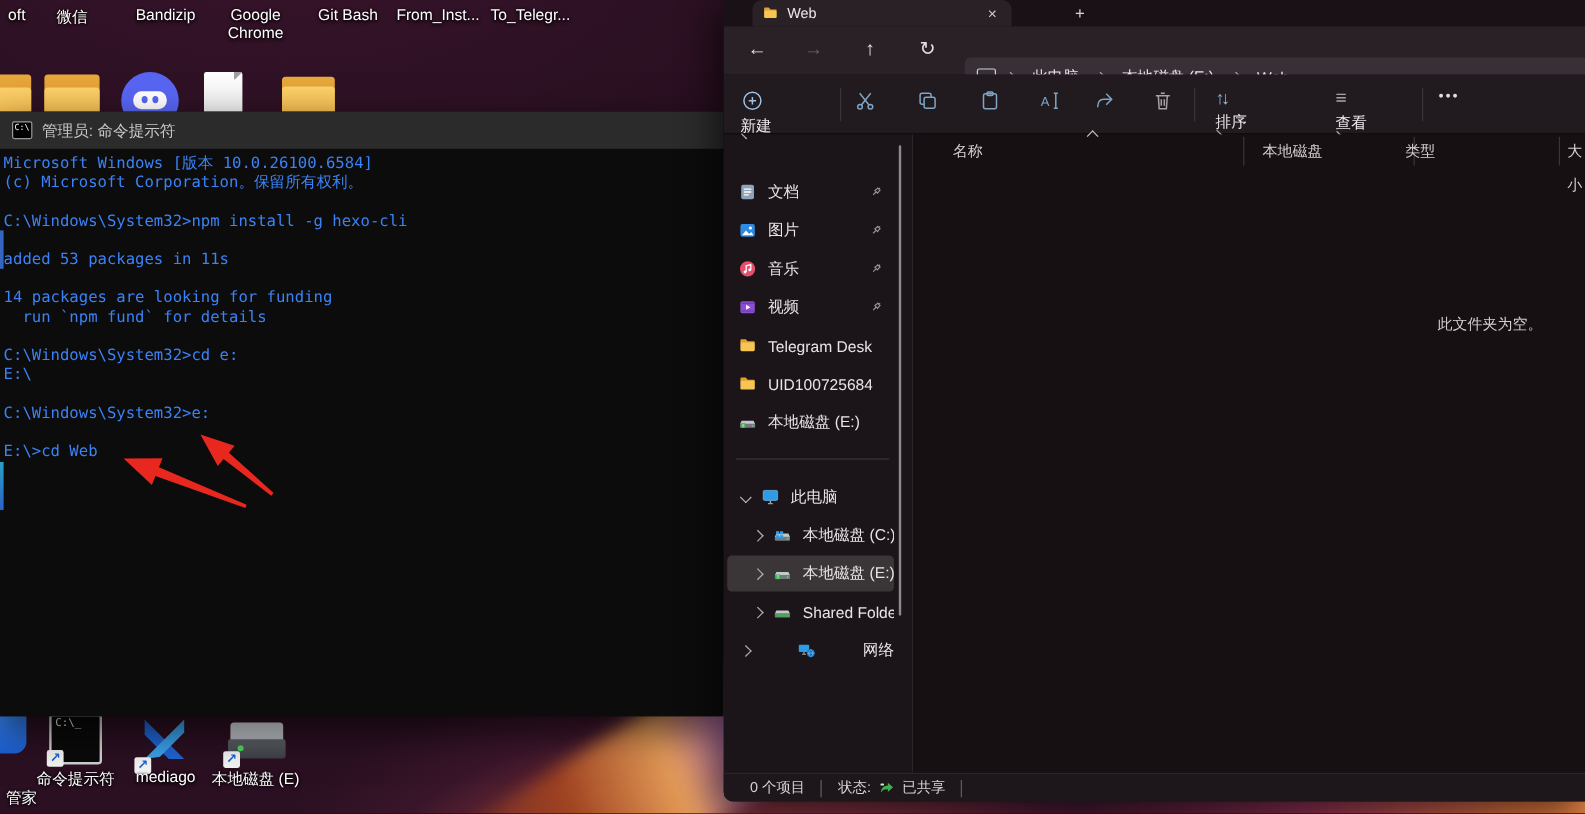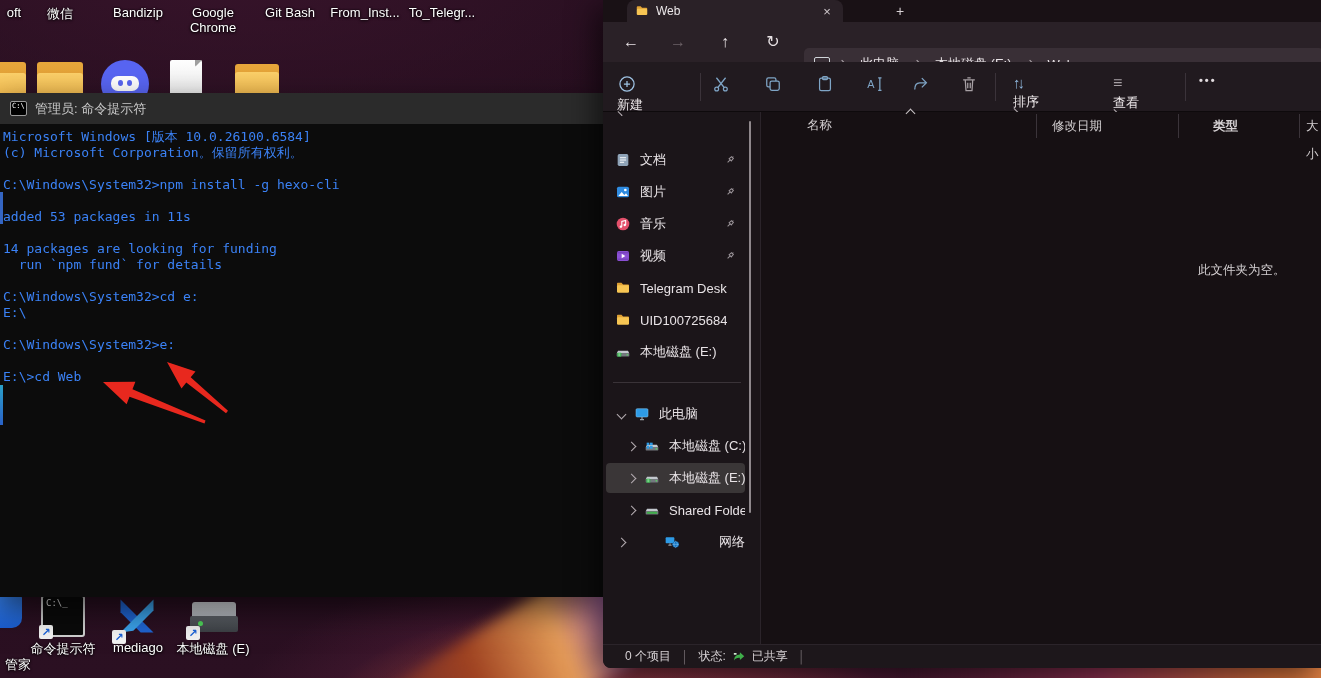--- a/index.html
+++ b/index.html
@@ -488,26 +488,26 @@
         <svg class="icon16">
             <use href="#s-net"></use>
           </svg>
         <span class="lbl">网络</span>
       </div>
     </div>
     <div class="sb-scroll"></div>
     <div class="vsep"></div>
 
     <div id="main">
-      <div class="colhead" style="left:46px;font-family:Liberation Mono, monospace;">名称</div>
+      <div class="colhead" style="left:33px;">名称</div>
       <div class="sortcaret"></div>
       <div class="colsep" style="left:275px;"></div>
-      <div class="colhead" style="left:291px;">修改日期</div>
+      <div class="colhead" style="left:291px;">本地磁盘</div>
       <div class="colsep" style="left:417px;"></div>
-      <div class="colhead" style="left:452px;font-weight:bold;">类型</div>
+      <div class="colhead" style="left:410px;">类型</div>
       <div class="colsep" style="left:538px;"></div>
       <div class="colhead" style="left:545px;">大小</div>
       <div class="emptymsg">此文件夹为空。</div>
     </div>
 
     <div id="status">
       <span>0 个项目</span>
       <span class="bar">│</span>
       <span>状态:</span>
       <svg class="shared-ic" style="margin-left:-4px;">

